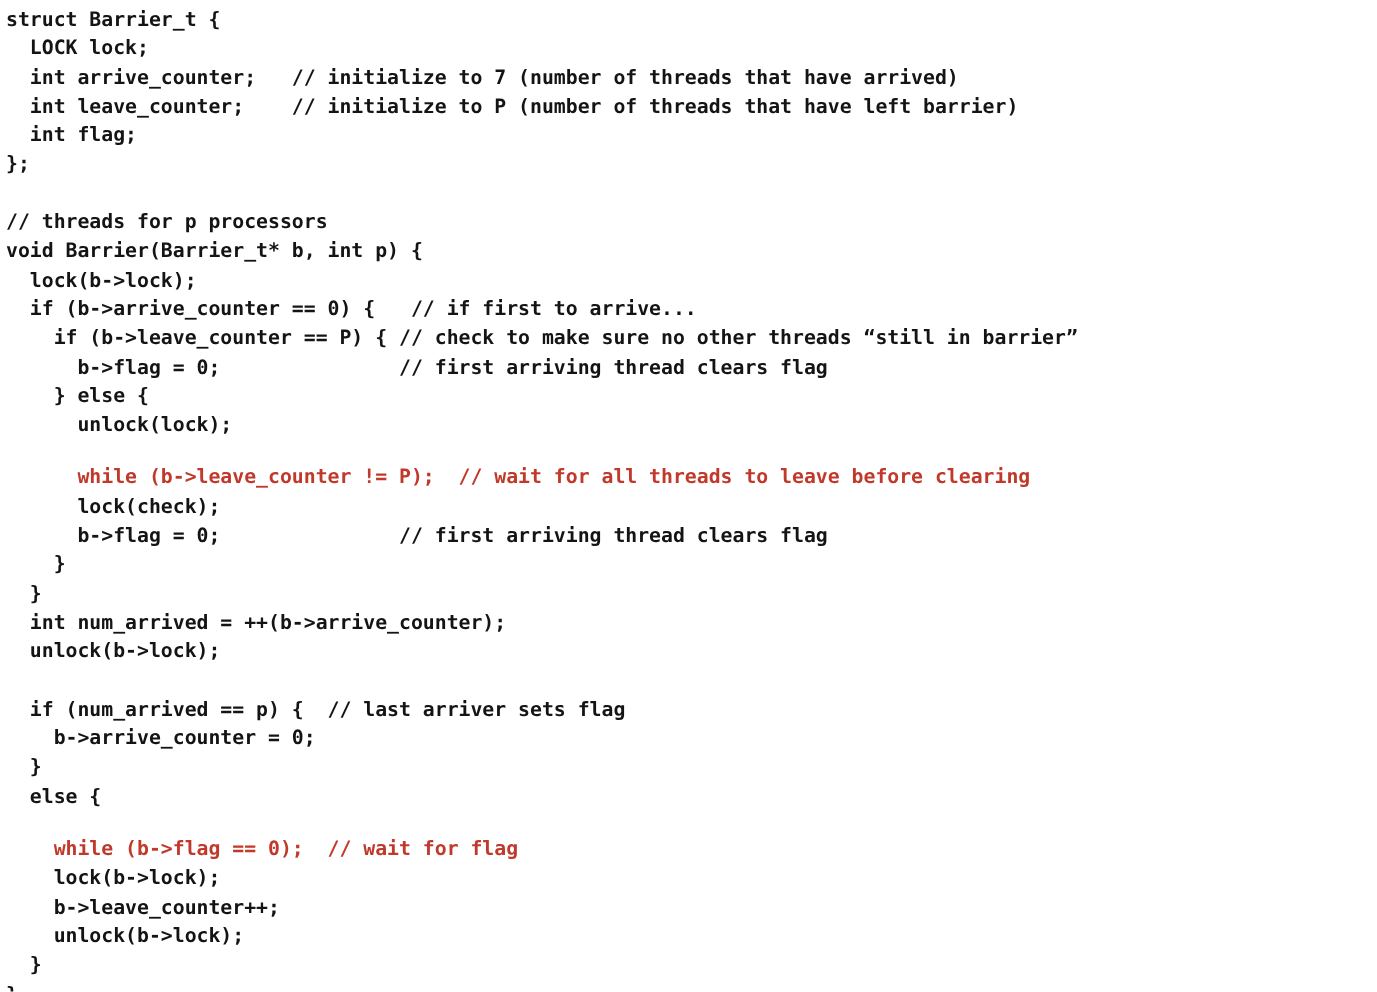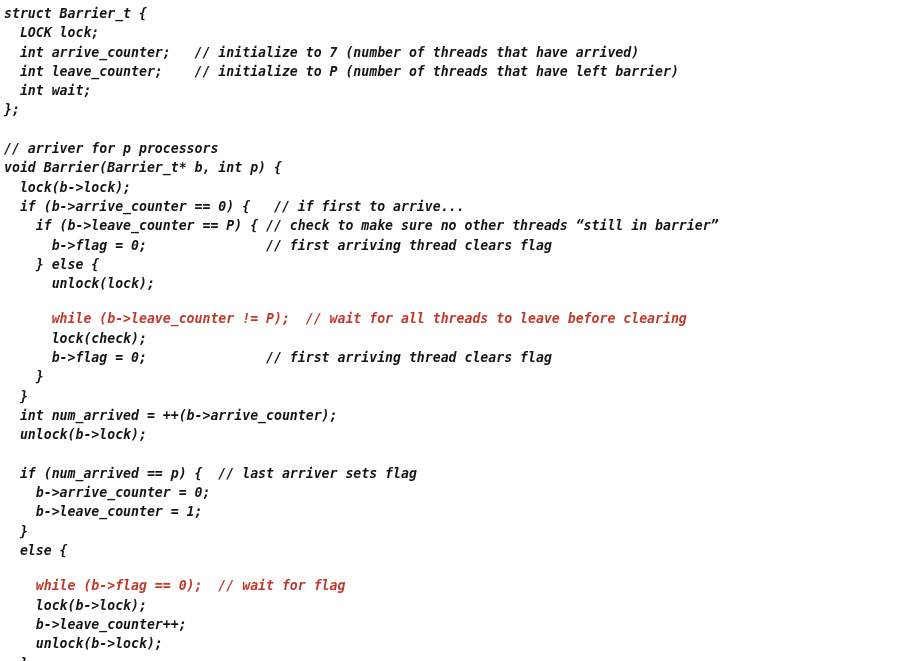--- a/index.html
+++ b/index.html
@@ -11,21 +11,20 @@
     width: 918px;
     height: 661px;
     overflow: hidden;
     font-family: "DejaVu Sans Mono", "Liberation Mono", monospace;
   }
   #slide {
     position: relative;
     width: 918px;
     height: 486px;
     background: #ffffff;
-    font-style: italic;
   }
 
   
   #code-block {
     position: absolute;
     left: 4px;
     top: 4px;
     width: 790px;
   }
   .code-line {
@@ -69,42 +68,41 @@
 </head>
 <body>
 
 <div id="slide">
 
   <div id="code-block">
       <div class="code-line">struct Barrier_t {</div>
       <div class="code-line">  LOCK lock;</div>
       <div class="code-line">  int arrive_counter;   // initialize to 7 (number of threads that have arrived)</div>
       <div class="code-line">  int leave_counter;    // initialize to P (number of threads that have left barrier)</div>
-      <div class="code-line">  int wait;</div>
+      <div class="code-line">  int flag;</div>
       <div class="code-line">};</div>
       <div class="code-line blank"></div>
-      <div class="code-line">// arriver for p processors</div>
+      <div class="code-line">// threads for p processors</div>
       <div class="code-line">void Barrier(Barrier_t* b, int p) {</div>
       <div class="code-line">  lock(b-&gt;lock);</div>
       <div class="code-line">  if (b-&gt;arrive_counter == 0) {   // if first to arrive...</div>
       <div class="code-line">    if (b-&gt;leave_counter == P) { // check to make sure no other threads “still in barrier”</div>
       <div class="code-line">      b-&gt;flag = 0;               // first arriving thread clears flag</div>
       <div class="code-line">    } else {</div>
       <div class="code-line">      unlock(lock);</div>
       <div class="code-line red">      while (b-&gt;leave_counter != P);  // wait for all threads to leave before clearing</div>
       <div class="code-line">      lock(check);</div>
       <div class="code-line">      b-&gt;flag = 0;               // first arriving thread clears flag</div>
       <div class="code-line">    }</div>
       <div class="code-line">  }</div>
       <div class="code-line">  int num_arrived = ++(b-&gt;arrive_counter);</div>
       <div class="code-line">  unlock(b-&gt;lock);</div>
       <div class="code-line blank"></div>
       <div class="code-line">  if (num_arrived == p) {  // last arriver sets flag</div>
       <div class="code-line">    b-&gt;arrive_counter = 0;</div>
-      <div class="code-line">    b-&gt;leave_counter = 1;</div>
       <div class="code-line">  }</div>
       <div class="code-line">  else {</div>
       <div class="code-line red">    while (b-&gt;flag == 0);  // wait for flag</div>
       <div class="code-line">    lock(b-&gt;lock);</div>
       <div class="code-line">    b-&gt;leave_counter++;</div>
       <div class="code-line">    unlock(b-&gt;lock);</div>
       <div class="code-line">  }</div>
       <div class="code-line">}</div>
     </div>
 

